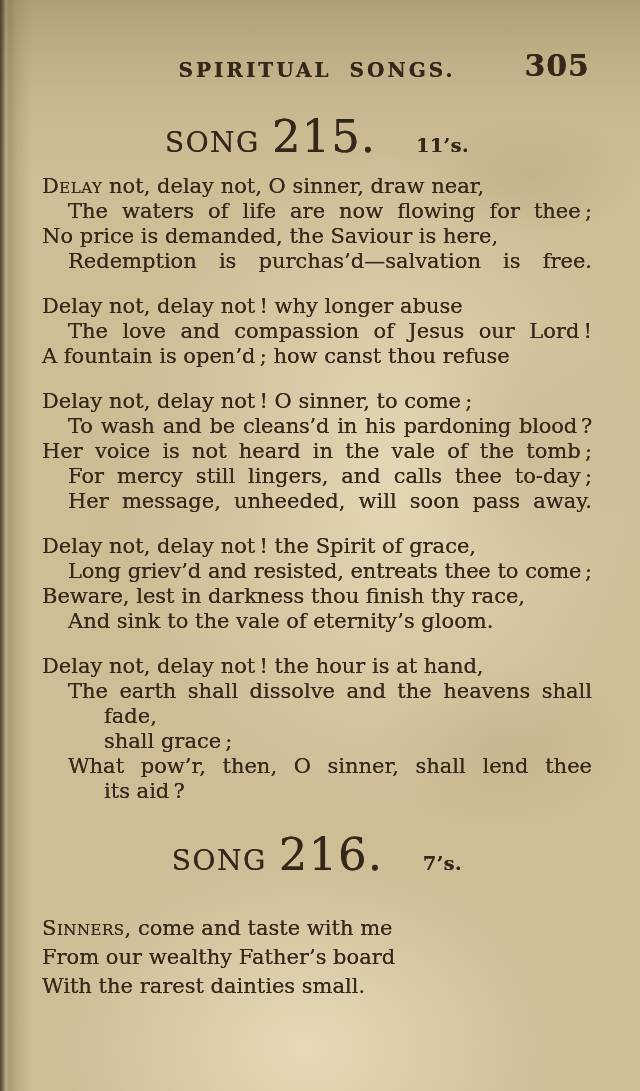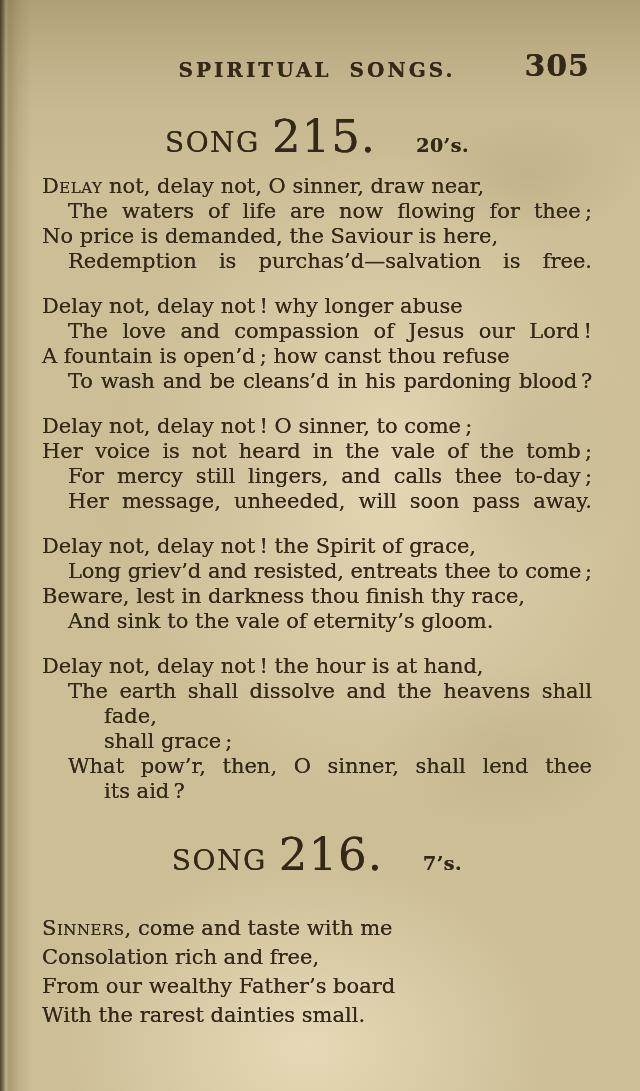--- a/index.html
+++ b/index.html
@@ -73,51 +73,50 @@
 <div class="page">
 
   <div class="ghost ghost-a"></div>
   <div class="ghost ghost-b"></div>
   <div class="ghost ghost-c"></div>
   <div class="ghost ghost-d"></div>
 
   <div class="run-head">SPIRITUAL SONGS.</div>
   <div class="page-num">305</div>
 
-  <div class="song-head song-head-1"><span class="sh-label">SONG</span><span class="sh-num">215.</span><span class="sh-meter">20’s.</span></div>
+  <div class="song-head song-head-1"><span class="sh-label">SONG</span><span class="sh-num">215.</span><span class="sh-meter">11’s.</span></div>
 
   <div class="poem poem-1">
       <p class="line"><span class="lead">Delay</span><span> not, delay not, O sinner, draw near,</span></p>
       <p class="line ind1 just"><span class="lead"></span><span>The waters of life are now flowing for thee ;</span></p>
       <p class="line"><span class="lead"></span><span>No price is demanded, the Saviour is here,</span></p>
       <p class="line ind1 just"><span class="lead"></span><span>Redemption is purchas’d—salvation is free.</span></p>
       <p class="line vgap"><span class="lead"></span><span>Delay not, delay not ! why longer abuse</span></p>
       <p class="line ind1 just"><span class="lead"></span><span>The love and compassion of Jesus our Lord !</span></p>
       <p class="line"><span class="lead"></span><span>A fountain is open’d ; how canst thou refuse</span></p>
+      <p class="line vgap"><span class="lead"></span><span>Delay not, delay not ! O sinner, to come ;</span></p>
       <p class="line ind1 just tight"><span class="lead"></span><span>To wash and be cleans’d in his pardoning blood ?</span></p>
-      <p class="line vgap"><span class="lead"></span><span>Delay not, delay not ! O sinner, to come ;</span></p>
       <p class="line just"><span class="lead"></span><span>Her voice is not heard in the vale of the tomb ;</span></p>
       <p class="line ind1 just"><span class="lead"></span><span>For mercy still lingers, and calls thee to-day ;</span></p>
       <p class="line ind1 just"><span class="lead"></span><span>Her message, unheeded, will soon pass away.</span></p>
       <p class="line vgap"><span class="lead"></span><span>Delay not, delay not ! the Spirit of grace,</span></p>
       <p class="line ind1 just tight"><span class="lead"></span><span>Long griev’d and resisted, entreats thee to come ;</span></p>
       <p class="line"><span class="lead"></span><span>Beware, lest in darkness thou finish thy race,</span></p>
       <p class="line ind1"><span class="lead"></span><span>And sink to the vale of eternity’s gloom.</span></p>
       <p class="line vgap"><span class="lead"></span><span>Delay not, delay not ! the hour is at hand,</span></p>
       <p class="line ind1 just"><span class="lead"></span><span>The earth shall dissolve and the heavens shall</span></p>
       <p class="line ind2"><span class="lead"></span><span>fade,</span></p>
       <p class="line ind2"><span class="lead"></span><span>shall grace ;</span></p>
       <p class="line ind1 just"><span class="lead"></span><span>What pow’r, then, O sinner, shall lend thee</span></p>
       <p class="line ind2"><span class="lead"></span><span>its aid ?</span></p>
     </div>
 
   <div class="song-head song-head-2"><span class="sh-label">SONG</span><span class="sh-num">216.</span><span class="sh-meter">7’s.</span></div>
 
   <div class="poem poem-2">
       <p class="line"><span class="lead">Sinners</span><span>, come and taste with me</span></p>
-      <p class="line"><span class="lead"></span><span>Consolation rich and free,</span></p>
       <p class="line"><span class="lead"></span><span>From our wealthy Father’s board</span></p>
       <p class="line"><span class="lead"></span><span>With the rarest dainties small.</span></p>
     </div>
 
   <div class="sig">20</div>
 
 </div>
 
 </body></html>

